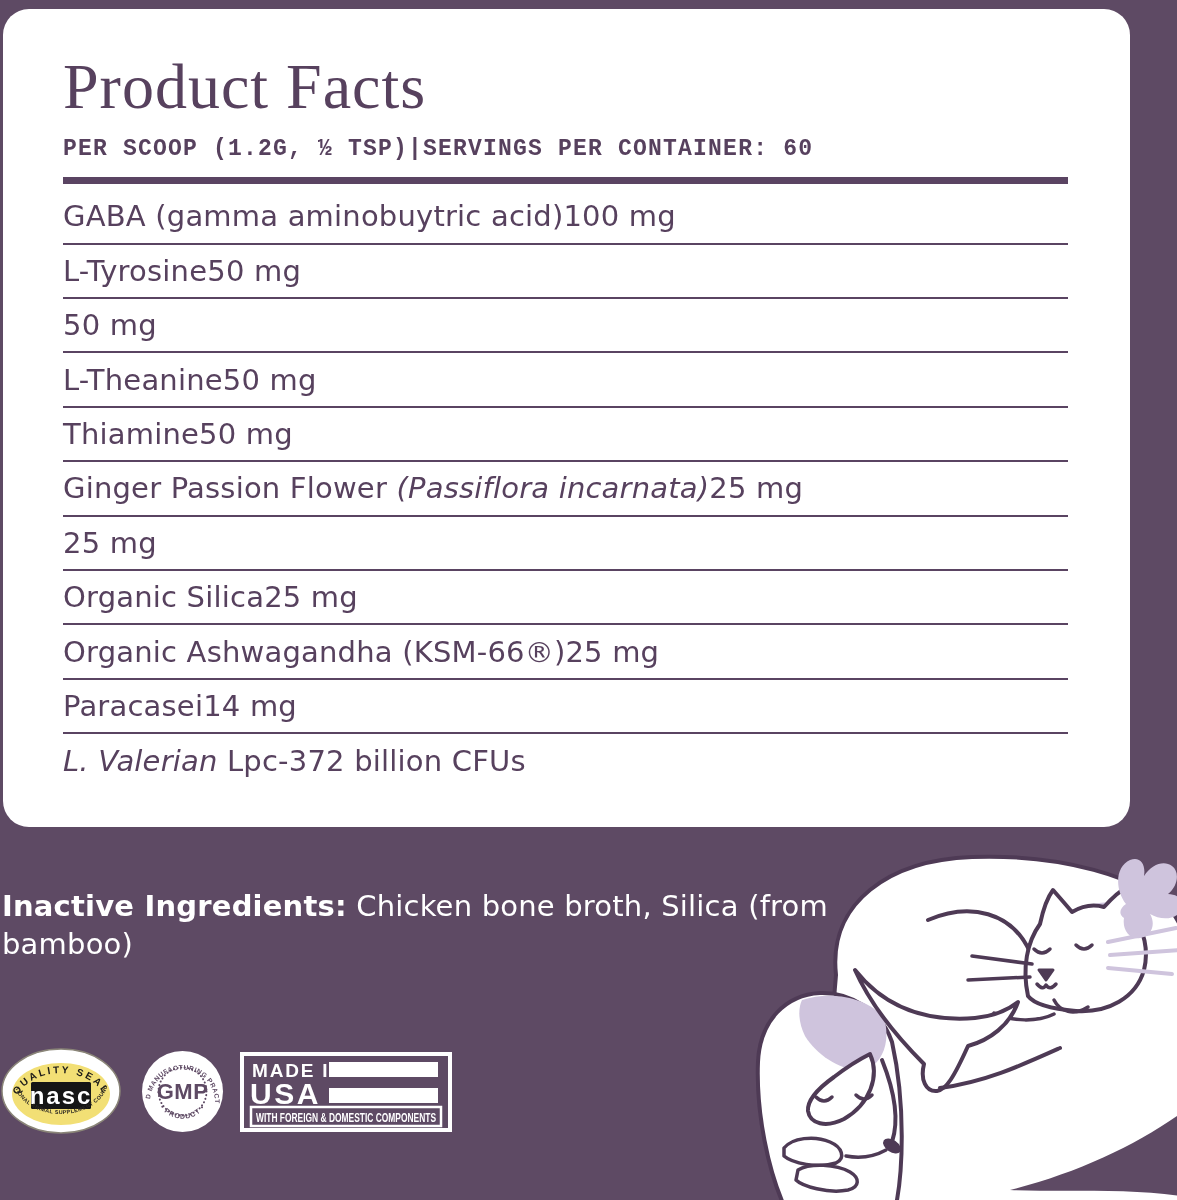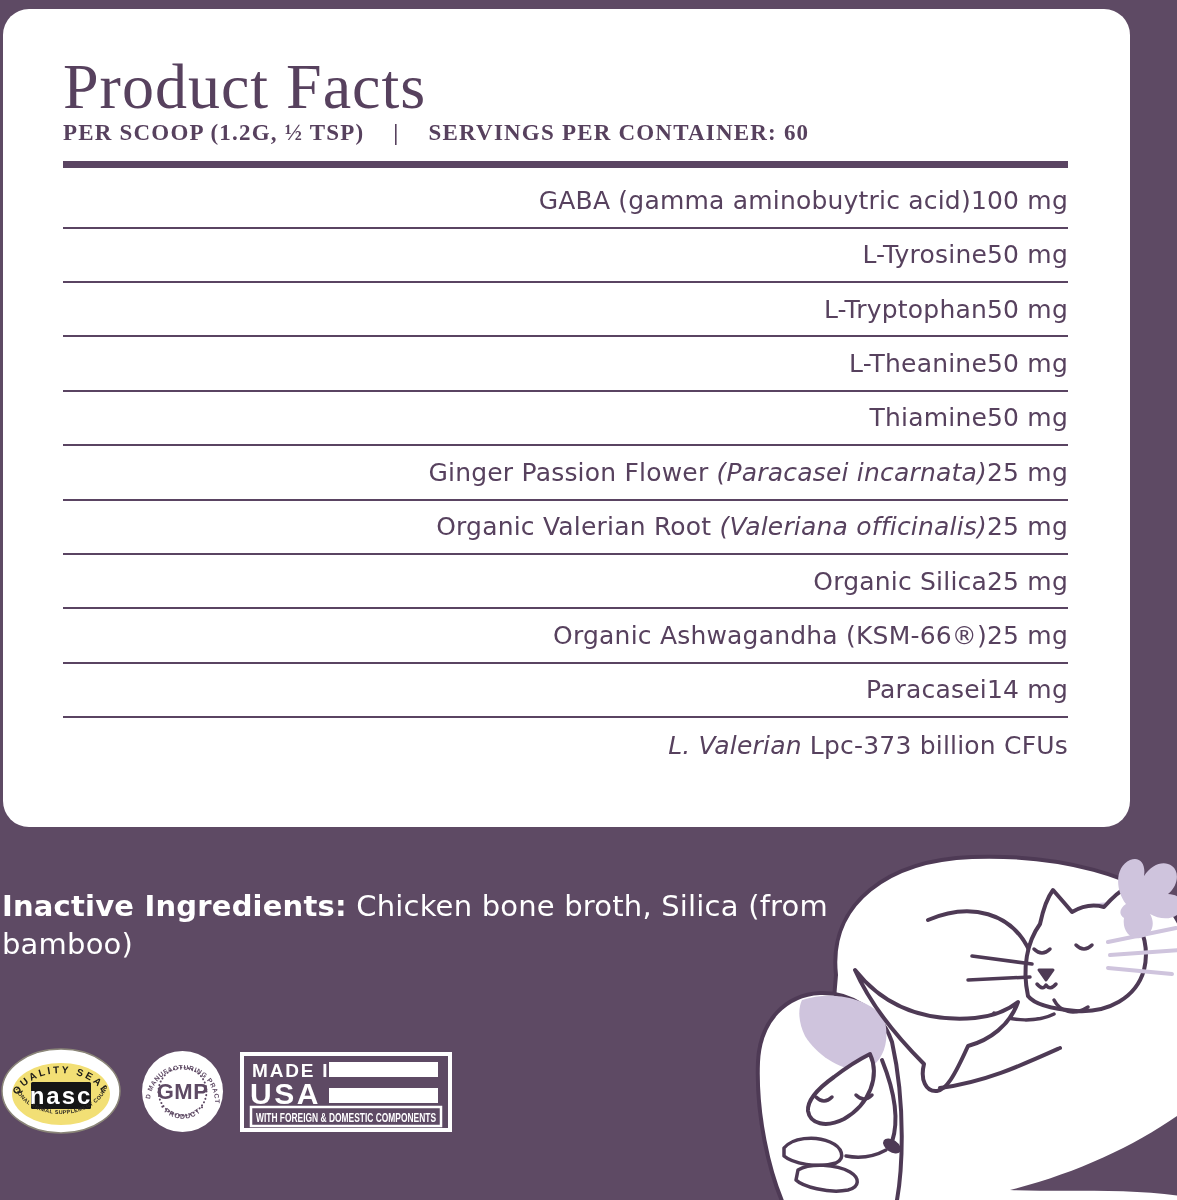--- a/index.html
+++ b/index.html
@@ -7,27 +7,27 @@
     --lavender:#cfc4dd; --outline:#4e3a55; --nasc-yellow:#f2df75;
   }
   *{box-sizing:border-box}
   body{margin:0}
   .page{position:relative;width:1177px;height:1200px;background:var(--background);
         overflow:hidden;font-family:"DejaVu Sans",sans-serif}
   .card{position:absolute;left:3px;top:9px;width:1127px;height:818px;
         background:var(--card);border-radius:26px;padding:44px 62px 0 60px}
   .title{margin:0;font-family:"Liberation Serif",serif;font-weight:400;
          font-size:64px;line-height:1.05;color:var(--ink);letter-spacing:1px}
-  .subline{display:flex;align-items:baseline;gap:29px;margin-top:0;
-           font-family:Liberation Serif, serif;font-weight:bold;
+  .subline{display:flex;align-items:baseline;gap:0;margin-top:16px;
+           font-family:Liberation Mono, monospace;font-weight:bold;
            font-size:23px;letter-spacing:1.2px;color:var(--ink)}
   .thick-rule{height:7px;background:var(--rule);margin-top:15px}
   .rows{margin-top:6px}
-  .row{display:flex;justify-content:flex-end;align-items:center;height:54.4px;
-       border-bottom:2px solid var(--rule);font-size:25px;color:var(--ink);letter-spacing:.2px}
+  .row{display:flex;justify-content:flex-start;align-items:center;height:54.4px;
+       border-bottom:2px solid var(--rule);font-size:29px;color:var(--ink);letter-spacing:.2px}
   .row:last-child{border-bottom:none}
   .row .nm i{font-style:italic}
   .row .amt{white-space:nowrap}
   .inactive{position:absolute;left:2px;top:888px;width:880px;color:#fff;
             font-size:29px;letter-spacing:.2px;line-height:1.3}
   .inactive b{font-weight:bold}
   .badge{position:absolute}
   .nasc{left:0;top:1046px}
   .gmp{left:141px;top:1050px}
   .usa{left:240px;top:1052px}
@@ -61,54 +61,52 @@
     <div class="rows">
         <div class="row">
           <div class="nm"><span>GABA (gamma aminobuytric acid)</span></div>
           <div class="amt">100 mg</div>
         </div>
         <div class="row">
           <div class="nm"><span>L-Tyrosine</span></div>
           <div class="amt">50 mg</div>
         </div>
         <div class="row">
-          <div class="nm"><span>L-Tryptophan</span></div>
           <div class="amt">50 mg</div>
         </div>
         <div class="row">
           <div class="nm"><span>L-Theanine</span></div>
           <div class="amt">50 mg</div>
         </div>
         <div class="row">
           <div class="nm"><span>Thiamine</span></div>
           <div class="amt">50 mg</div>
         </div>
         <div class="row">
-          <div class="nm"><span>Ginger Passion Flower </span><i>(Paracasei incarnata)</i></div>
+          <div class="nm"><span>Ginger Passion Flower </span><i>(Passiflora incarnata)</i></div>
           <div class="amt">25 mg</div>
         </div>
         <div class="row">
-          <div class="nm"><span>Organic Valerian Root </span><i>(Valeriana officinalis)</i></div>
           <div class="amt">25 mg</div>
         </div>
         <div class="row">
           <div class="nm"><span>Organic Silica</span></div>
           <div class="amt">25 mg</div>
         </div>
         <div class="row">
           <div class="nm"><span>Organic Ashwagandha (KSM-66®)</span></div>
           <div class="amt">25 mg</div>
         </div>
         <div class="row">
           <div class="nm"><span>Paracasei</span></div>
           <div class="amt">14 mg</div>
         </div>
         <div class="row">
           <div class="nm"><i>L. Valerian</i><span> Lpc-37</span></div>
-          <div class="amt">3 billion CFUs</div>
+          <div class="amt">2 billion CFUs</div>
         </div>
       </div>
   </div>
 
   <div class="inactive"><b>Inactive Ingredients:</b><span> Chicken bone broth, Silica (from bamboo)</span></div>
 
   <svg class="badge nasc" width="122" height="90" viewBox="0 0 122 90">
     <defs>
       <path id="nascTop" d="M 16,54 A 46,34 0 0 1 106,54"></path>
       <path id="nascBottom" d="M 15,41 A 47,34 0 0 0 107,41"></path>

